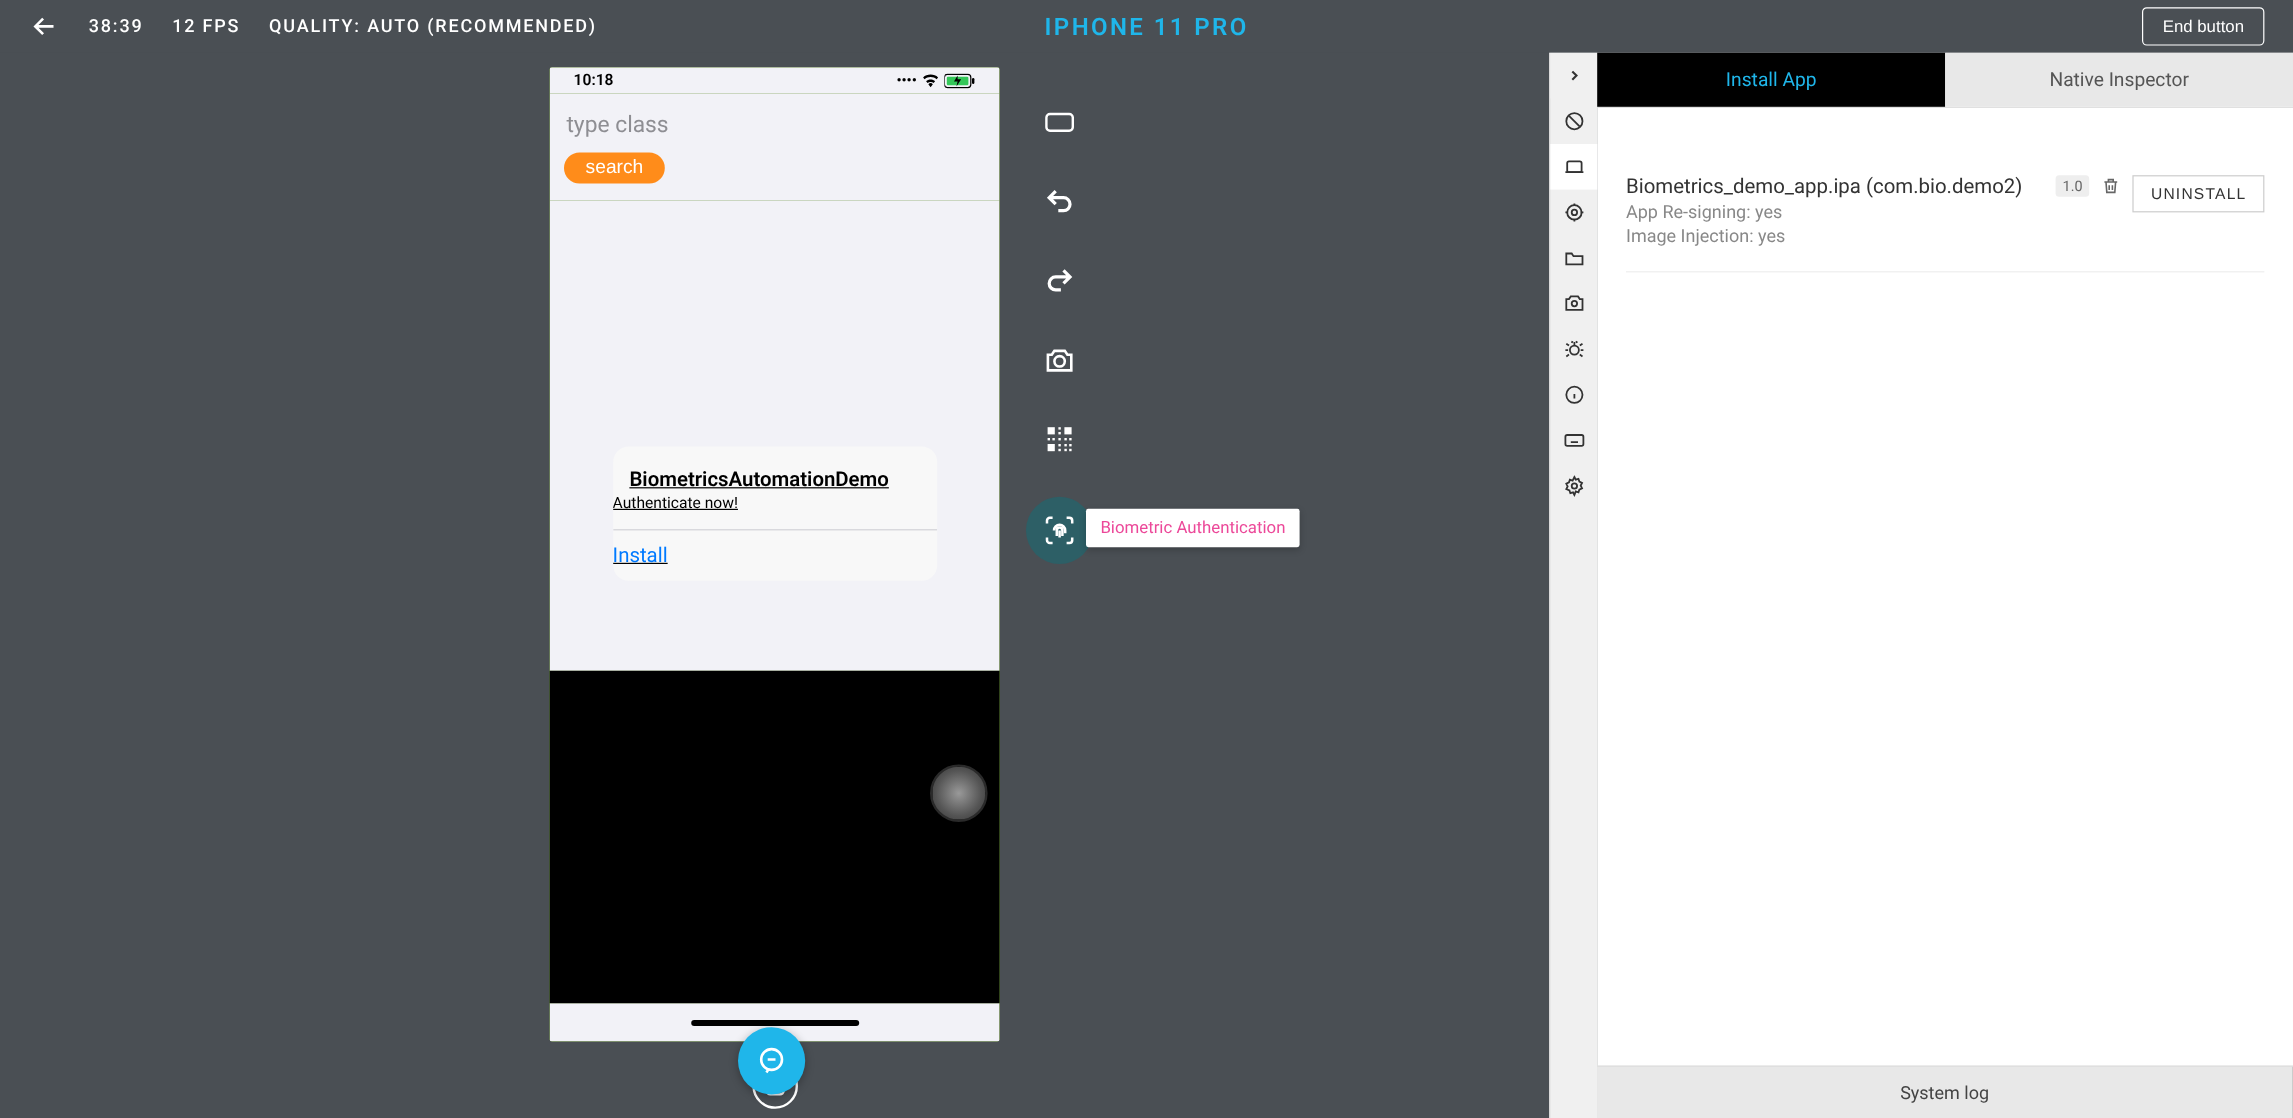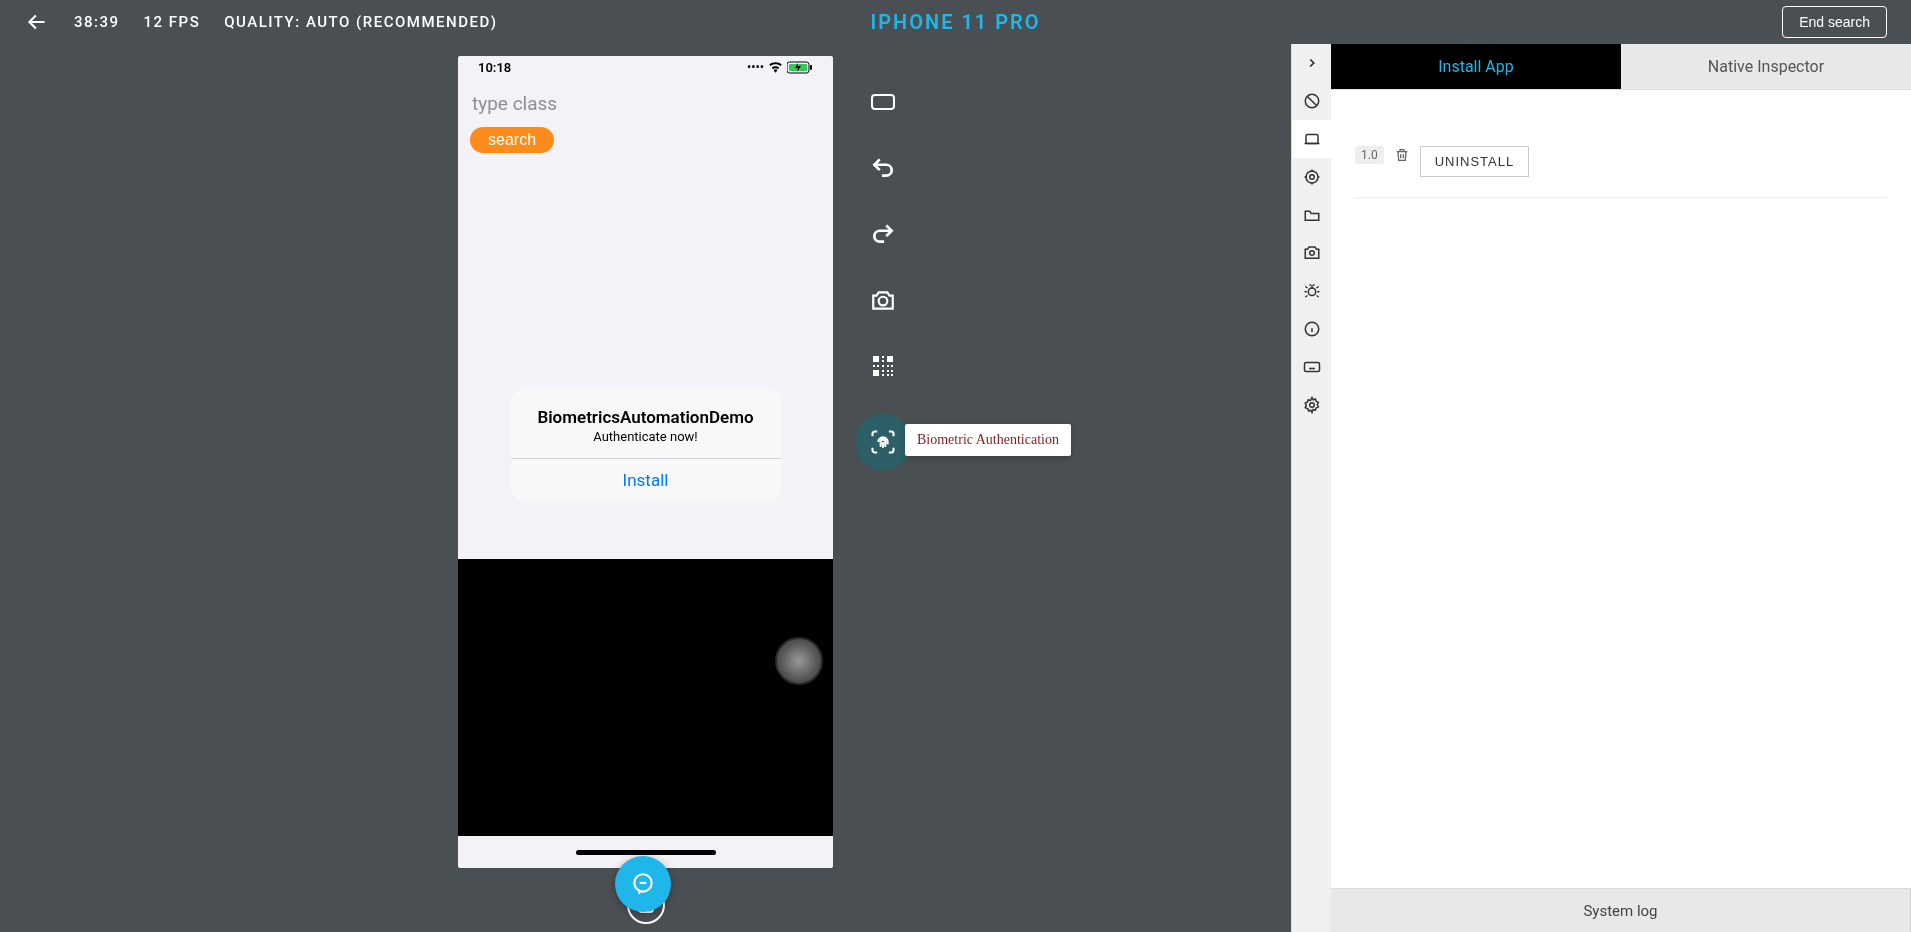--- a/index.html
+++ b/index.html
@@ -111,28 +111,29 @@
   margin-top: 6px;
   cursor: pointer;
 }
 .phone-app-mid {
   background: #f2f2f7;
   flex: 0 0 392px;
   position: relative;
 }
 .ios-alert {
   position: absolute;
-  top: 222px;
+  top: 205px;
   left: 50%;
   transform: translateX(-50%);
   width: 270px;
   background: #f8f8f8;
   border-radius: 13px;
   overflow: hidden;
-  text-align: center;
+  text-align: left;
+  text-decoration: underline;
 }
 .ios-alert-title { font-size: 17px; font-weight: 600; padding: 18px 14px 2px; color: #000; }
 .ios-alert-message { font-size: 13px; color: #000; padding-bottom: 14px; }
 .ios-alert-button {
   border-top: 1px solid #d1d1d6;
   color: #007aff;
   font-size: 17px;
   padding: 11px 0;
   cursor: pointer;
 }
@@ -203,26 +204,25 @@
   cursor: pointer;
   border-radius: 50%;
   color: #fff;
 }
 .tool-btn.active { background: #2d5f66; width: 56px; height: 56px; margin-left: -10px; }
 .tool-tooltip {
   position: absolute;
   left: 905px;
   top: 380px;
   background: #fff;
-  color: #7f1d1d;
+  color: #ec4899;
   font-size: 14px;
   padding: 8px 12px;
   border-radius: 2px;
   box-shadow: 0 2px 6px rgba(0,0,0,0.2);
-  font-family: Liberation Serif, serif;
 }
 
 
 .chat-bubble {
   position: absolute;
   bottom: 20px;
   right: 620px;
   width: 56px;
   height: 56px;
   background: #1fb6ea;
@@ -362,21 +362,21 @@
     <div class="back-arrow">
       <svg width="26" height="26" viewBox="0 0 24 24" fill="none" stroke="#fff" stroke-width="2">
           <path d="M19 12H5M11 18l-6-6 6-6"></path>
         </svg>
     </div>
     <div class="top-stat">38:39</div>
     <div class="top-stat">12 FPS</div>
     <div class="top-stat">QUALITY: AUTO (RECOMMENDED)</div>
   </div>
   <div class="device-title">IPHONE 11 PRO</div>
-  <button class="end-session">End search</button>
+  <button class="end-session">End button</button>
 </div>
 
 <div class="main-area">
 
   <div class="device-stage">
 
     <div class="phone-screen">
       <div class="phone-status">
         <span>10:18</span>
         <span class="phone-status-right">
@@ -538,20 +538,25 @@
   </div>
 
   <div class="right-panel">
     <div class="panel-tabs">
       <div class="panel-tab active">Install App</div>
       <div class="panel-tab">Native Inspector</div>
     </div>
     <div class="panel-body">
 
       <div class="app-item">
+        <div class="app-info">
+          <div class="app-name">Biometrics_demo_app.ipa (com.bio.demo2)</div>
+          <div class="app-meta">App Re-signing: yes</div>
+          <div class="app-meta">Image Injection: yes</div>
+        </div>
         <div class="app-actions">
           <span class="version-badge">1.0</span>
           <span class="trash-icon">
             <svg width="16" height="18" viewBox="0 0 24 24" fill="none" stroke="#666" stroke-width="2">
                 <path d="M4 7h16M9 7V4h6v3M6 7l1 13h10l1-13M10 11v6M14 11v6"></path>
               </svg>
           </span>
           <button class="uninstall-btn">UNINSTALL</button>
         </div>
       </div>

